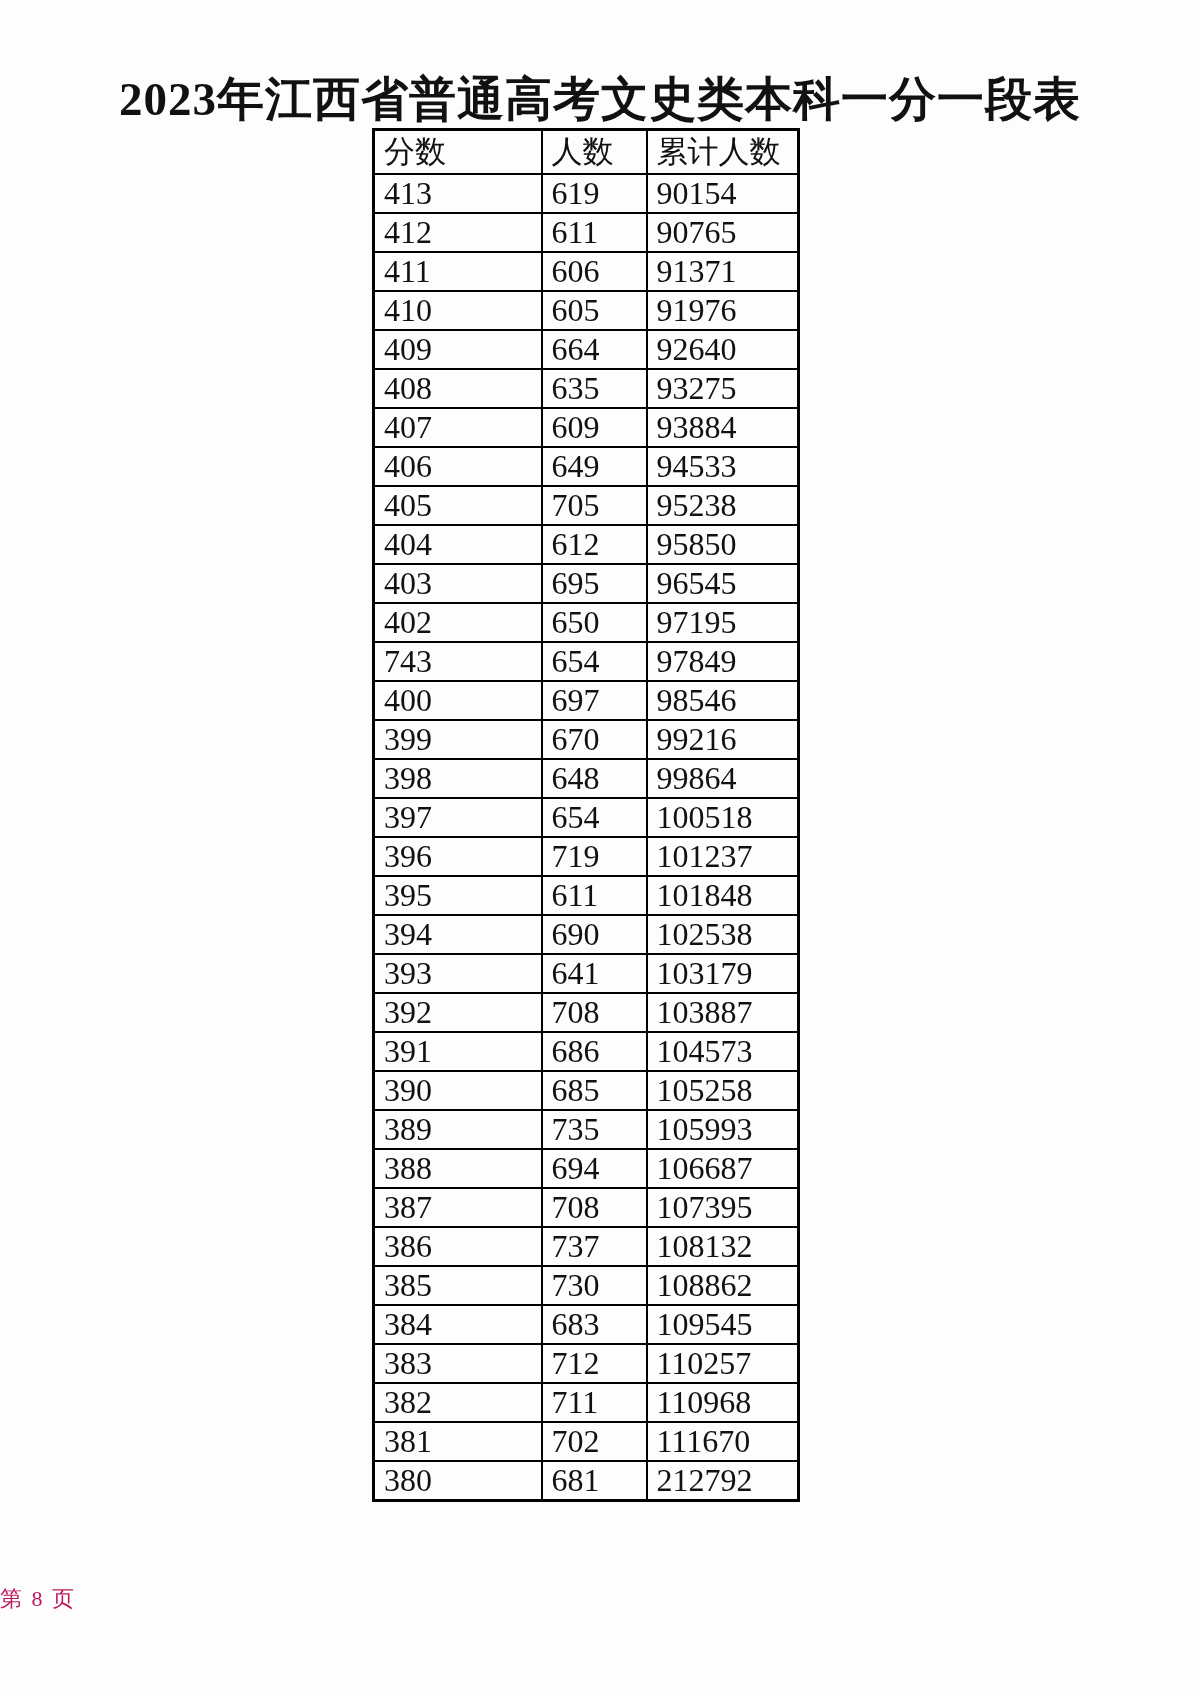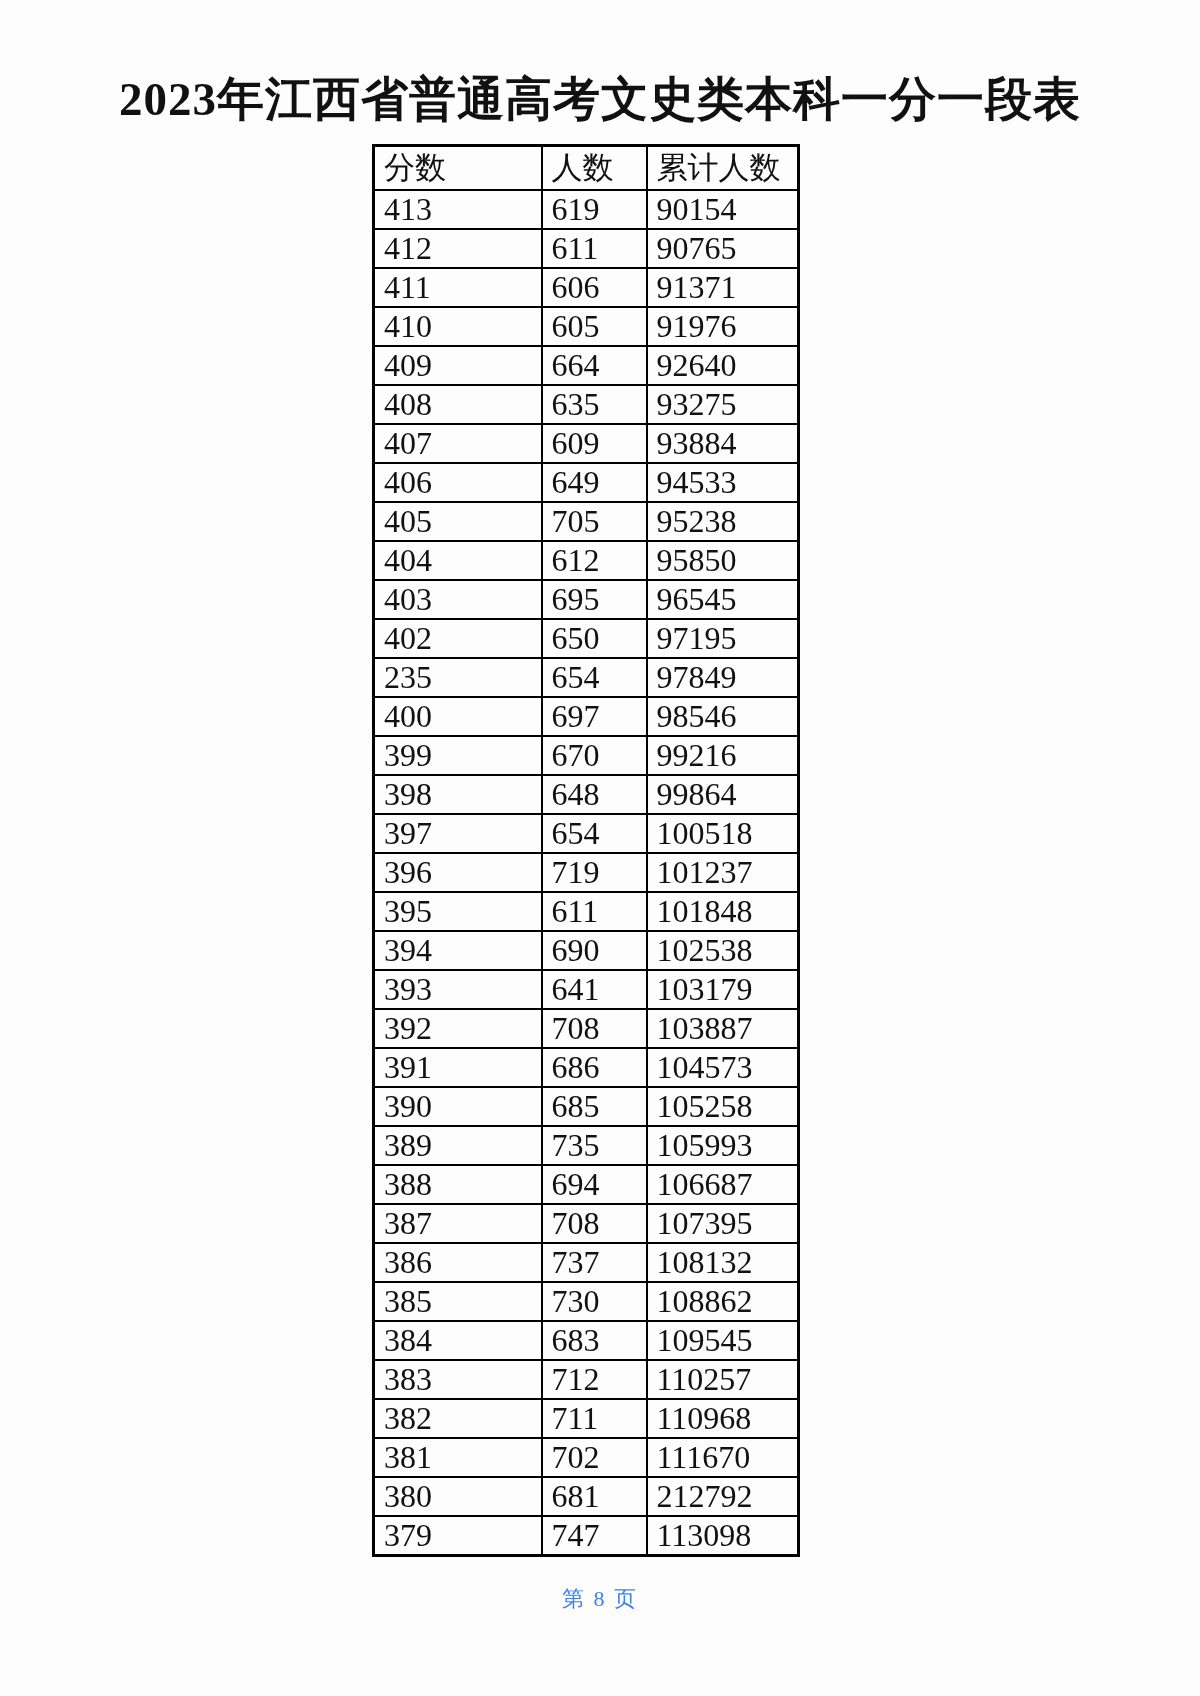--- a/index.html
+++ b/index.html
@@ -22,21 +22,21 @@
     width: 100%;
     text-align: center;
     font-size: 47px;
     font-weight: bold;
     letter-spacing: 1px;
     white-space: nowrap;
   }
   table.score-table {
     position: absolute;
     left: 372px;
-    top: 144px;
+    top: 128px;
     width: 425px;
     border-collapse: collapse;
     table-layout: fixed;
     border: 3px solid #000;
   }
   table.score-table col.c1 { width: 168px; }
   table.score-table col.c2 { width: 105px; }
   table.score-table col.c3 { width: 152px; }
   table.score-table th,
   table.score-table td {
@@ -53,24 +53,23 @@
     font-size: 31px;
   }
   table.score-table td {
     font-size: 32px;
   }
   .page-footer {
     position: absolute;
     top: 1584px;
     left: 0;
     width: 100%;
-    text-align: center;
     font-size: 22px;
     letter-spacing: 2px;
-    color: #3b82f6;
+    color: #be185d;
   }
 </style>
 </head>
 <body>
 
 <div class="doc-title">2023年江西省普通高考文史类本科一分一段表</div>
 
 <table class="score-table">
   <colgroup>
     <col class="c1">
@@ -139,21 +138,21 @@
         <td>403</td>
         <td>695</td>
         <td>96545</td>
       </tr>
       <tr>
         <td>402</td>
         <td>650</td>
         <td>97195</td>
       </tr>
       <tr>
-        <td>235</td>
+        <td>743</td>
         <td>654</td>
         <td>97849</td>
       </tr>
       <tr>
         <td>400</td>
         <td>697</td>
         <td>98546</td>
       </tr>
       <tr>
         <td>399</td>
@@ -248,21 +247,16 @@
       <tr>
         <td>381</td>
         <td>702</td>
         <td>111670</td>
       </tr>
       <tr>
         <td>380</td>
         <td>681</td>
         <td>212792</td>
       </tr>
-      <tr>
-        <td>379</td>
-        <td>747</td>
-        <td>113098</td>
-      </tr>
     </tbody>
 </table>
 
 <div class="page-footer">第 8 页</div>
 
 </body></html>

